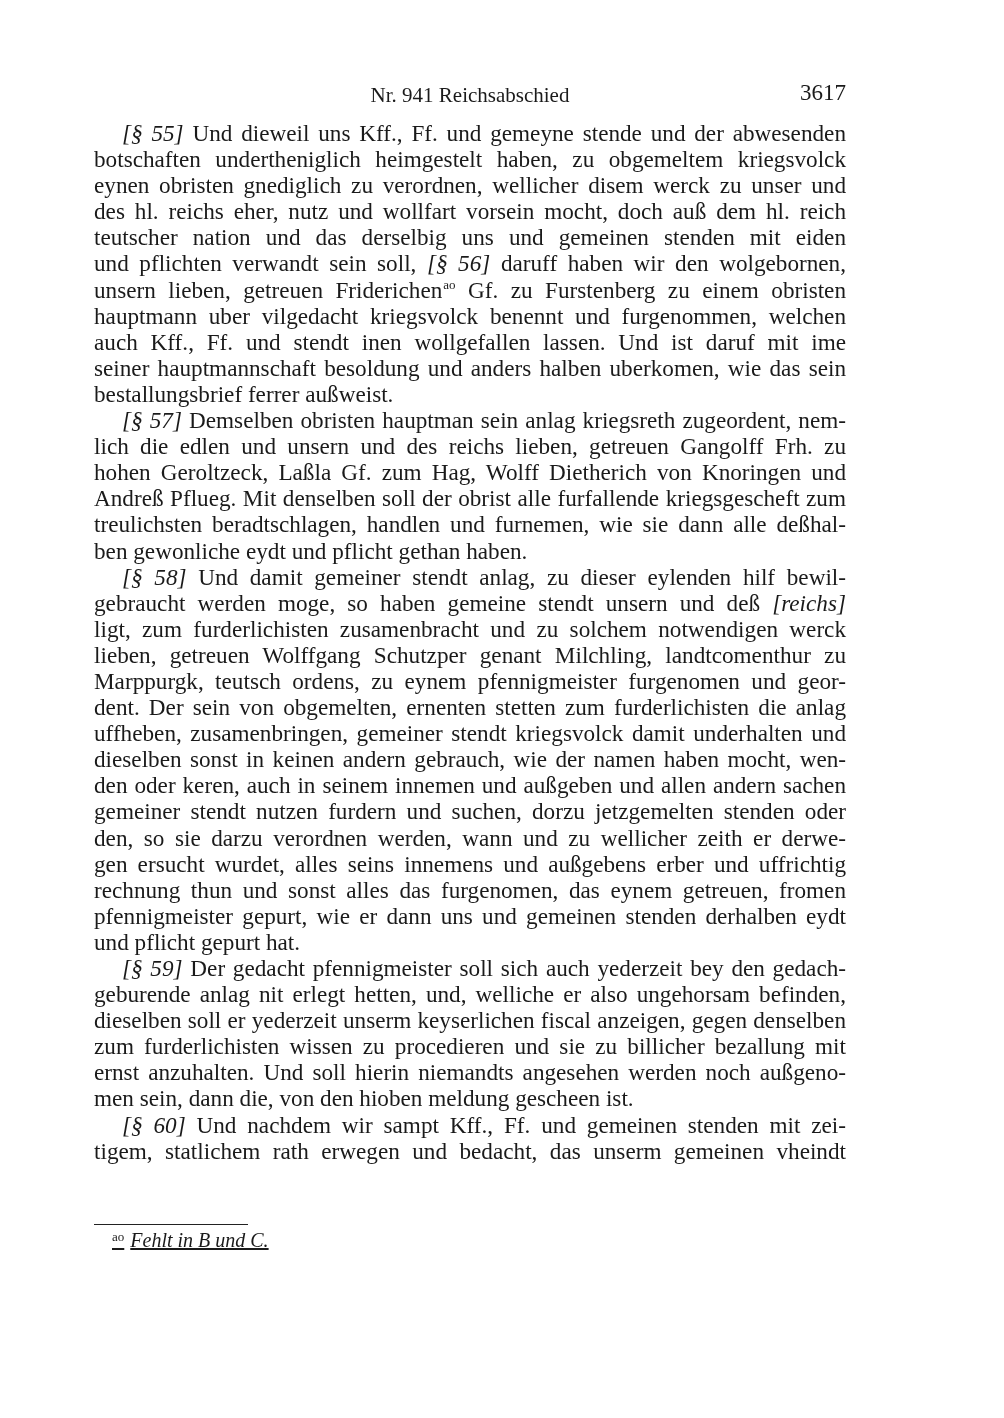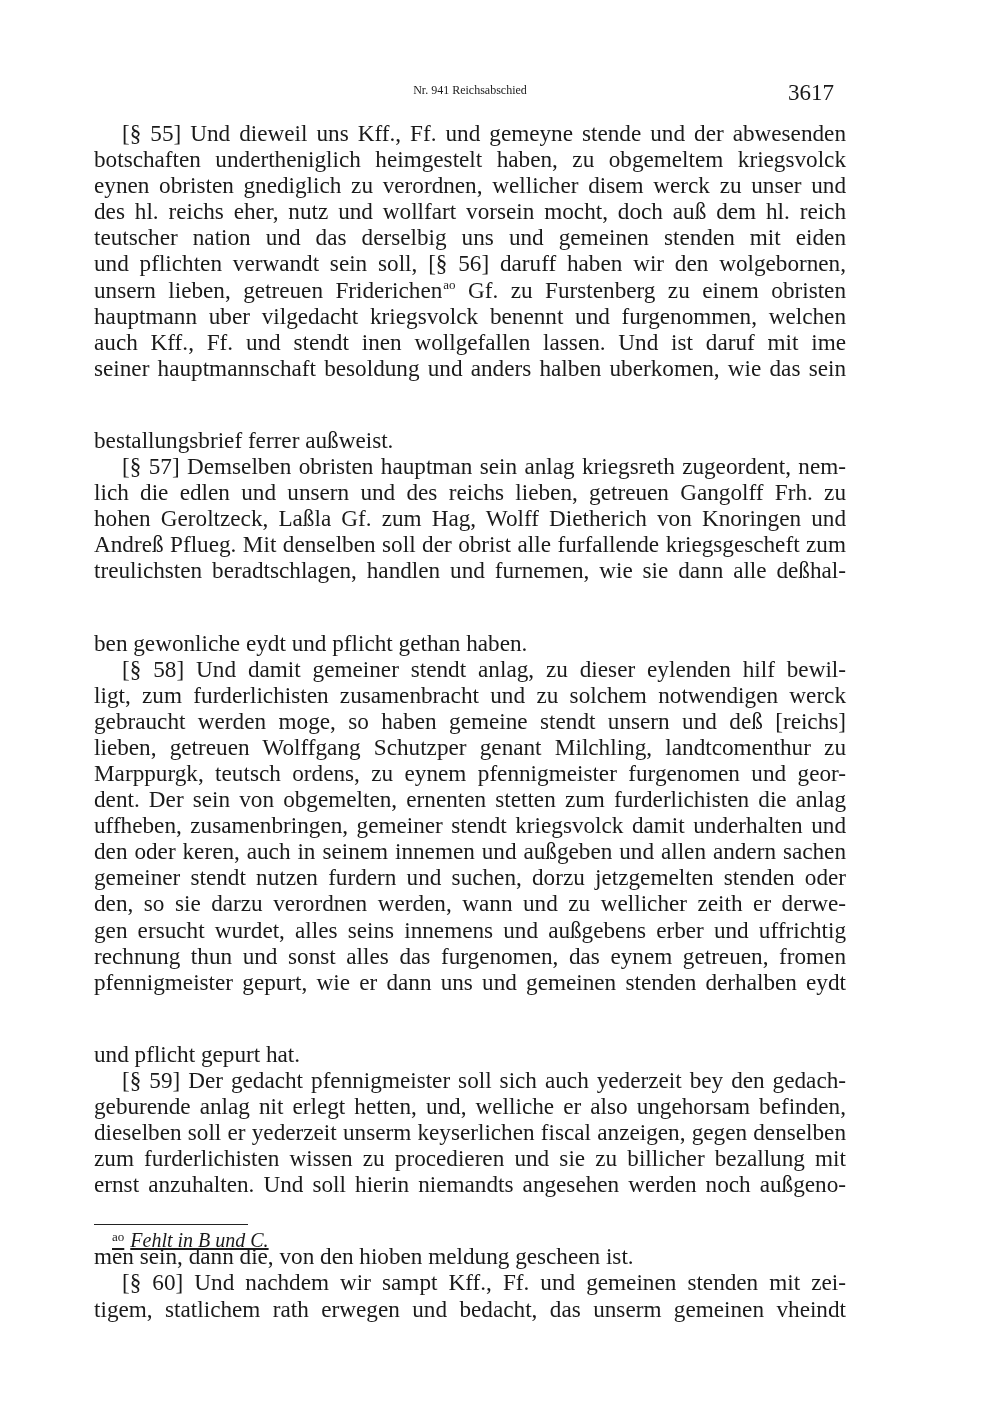--- a/index.html
+++ b/index.html
@@ -20,27 +20,27 @@
       top: 80px;
       left: 94px;
       width: 752px;
       height: 26px;
     }
     .running-title {
       position: absolute;
       left: 0;
       right: 0;
       text-align: center;
-      font-size: 12px;
+      font-size: 21px;
       top: 3px;
       letter-spacing: 0;
     }
     .page-number {
       position: absolute;
-      right: 12px;
+      right: 0;
       top: 0;
       font-size: 23px;
     }
     .body-text {
       position: absolute;
       top: 120px;
       left: 94px;
       width: 752px;
       font-size: 23.2px;
       line-height: 26.1px;
@@ -48,26 +48,26 @@
     .line {
       display: block;
       text-align: justify;
       text-align-last: justify;
       white-space: nowrap;
       height: 26.1px;
       overflow: visible;
     }
     .line.last {
       text-align-last: left;
-      margin-top: 46px;
     }
     .line.indent {
       padding-left: 28px;
     }
     .sec {
+      font-style: italic;
     }
     sup.fn-ref {
       font-size: 13px;
       vertical-align: 0;
       position: relative;
       top: -9px;
       margin-left: 1px;
     }
     .fn-rule {
       position: absolute;
@@ -122,26 +122,27 @@
     <span class="line indent"><span class="sec">[§ 57]</span><span> Demselben obristen hauptman sein anlag kriegsreth zugeordent, nem-</span></span>
     <span class="line">lich die edlen und unsern und des reichs lieben, getreuen Gangolff Frh. zu</span>
     <span class="line">hohen Geroltzeck, Laßla Gf. zum Hag, Wolff Dietherich von Knoringen und</span>
     <span class="line">Andreß Pflueg. Mit denselben soll der obrist alle furfallende kriegsgescheft zum</span>
     <span class="line">treulichsten beradtschlagen, handlen und furnemen, wie sie dann alle deßhal-</span>
     <span class="line last">ben gewonliche eydt und pflicht gethan haben.</span>
   </div>
 
   <div>
     <span class="line indent"><span class="sec">[§ 58]</span><span> Und damit gemeiner stendt anlag, zu dieser eylenden hilf bewil-</span></span>
+    <span class="line"><span>gebraucht werden moge, so haben gemeine stendt unsern und deß </span><span class="sec">[reichs]</span></span>
     <span class="line">ligt, zum furderlichisten zusamenbracht und zu solchem notwendigen werck</span>
-    <span class="line"><span>gebraucht werden moge, so haben gemeine stendt unsern und deß </span><span class="sec">[reichs]</span></span>
     <span class="line">lieben, getreuen Wolffgang Schutzper genant Milchling, landtcomenthur zu</span>
     <span class="line">Marppurgk, teutsch ordens, zu eynem pfennigmeister furgenomen und geor-</span>
     <span class="line">dent. Der sein von obgemelten, ernenten stetten zum furderlichisten die anlag</span>
     <span class="line">uffheben, zusamenbringen, gemeiner stendt kriegsvolck damit underhalten und</span>
+    <span class="line">dieselben sonst in keinen andern gebrauch, wie der namen haben mocht, wen-</span>
     <span class="line">den oder keren, auch in seinem innemen und außgeben und allen andern sachen</span>
     <span class="line">gemeiner stendt nutzen furdern und suchen, dorzu jetzgemelten stenden oder</span>
     <span class="line">den, so sie darzu verordnen werden, wann und zu wellicher zeith er derwe-</span>
     <span class="line">gen ersucht wurdet, alles seins innemens und außgebens erber und uffrichtig</span>
     <span class="line">rechnung thun und sonst alles das furgenomen, das eynem getreuen, fromen</span>
     <span class="line">pfennigmeister gepurt, wie er dann uns und gemeinen stenden derhalben eydt</span>
     <span class="line last">und pflicht gepurt hat.</span>
   </div>
 
   <div>

